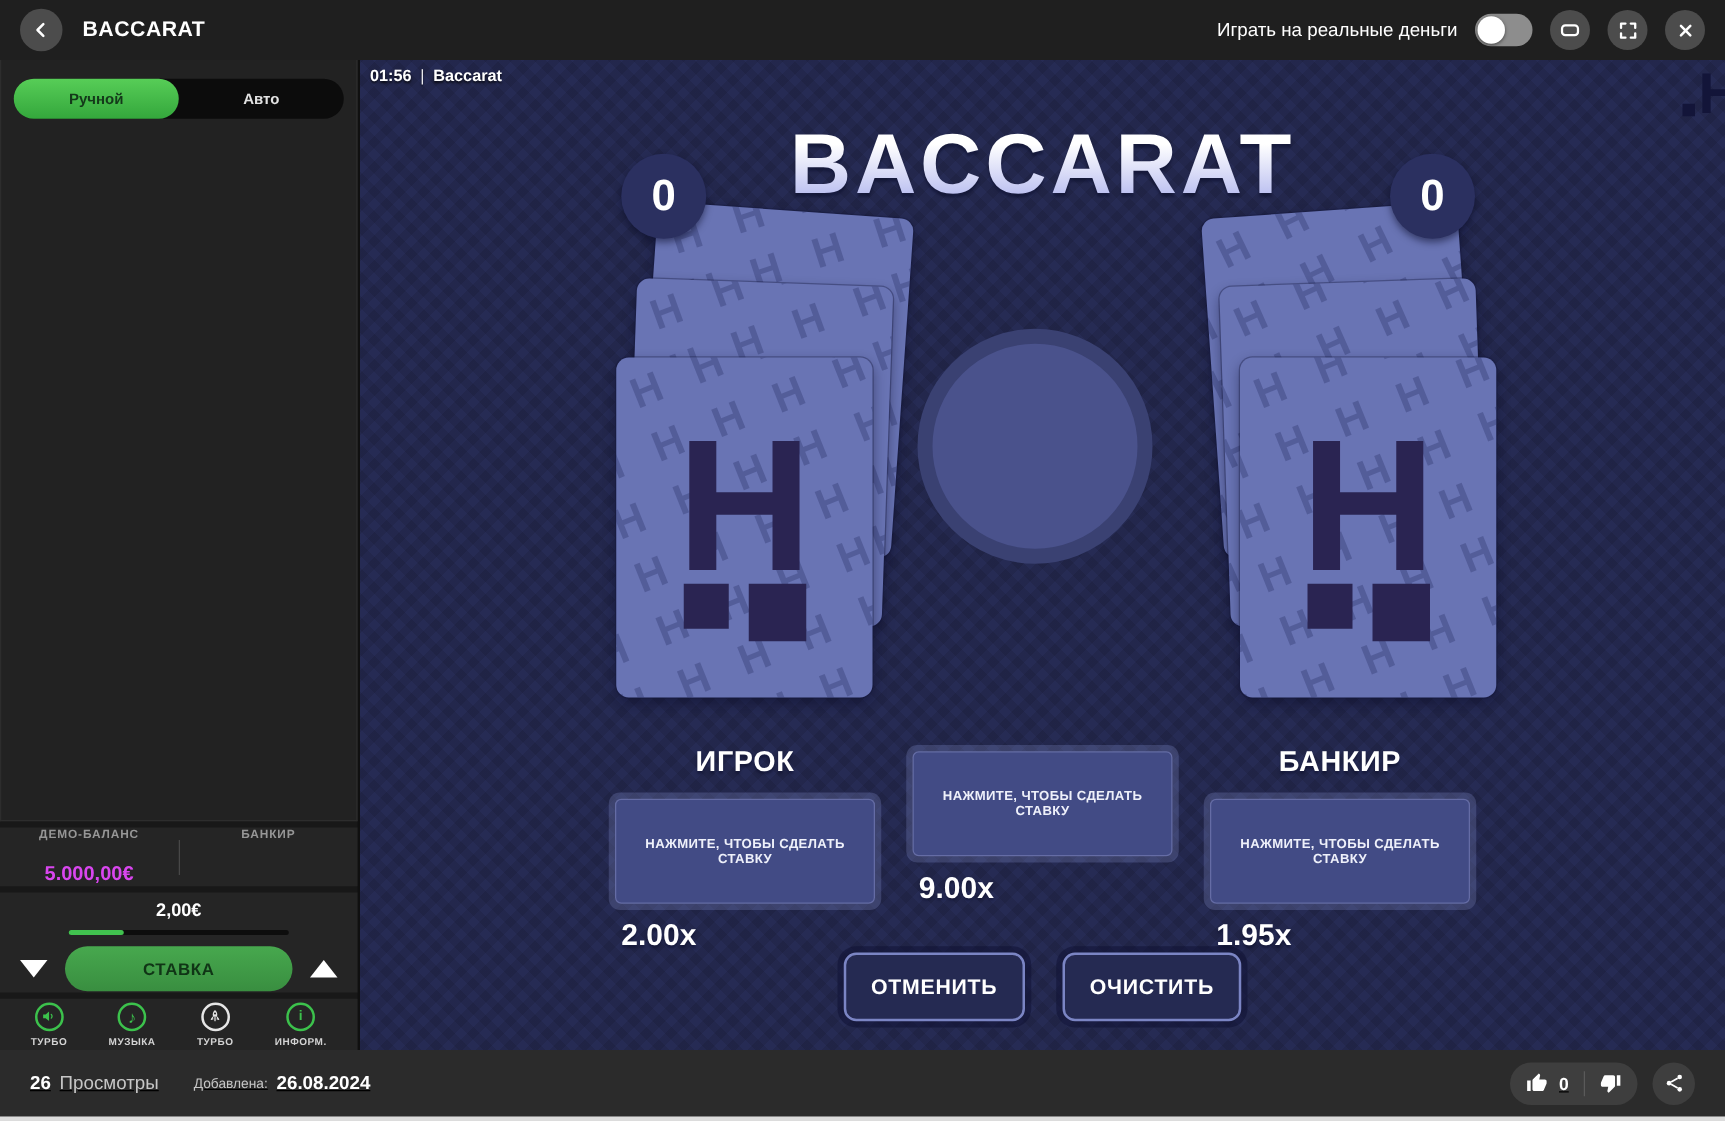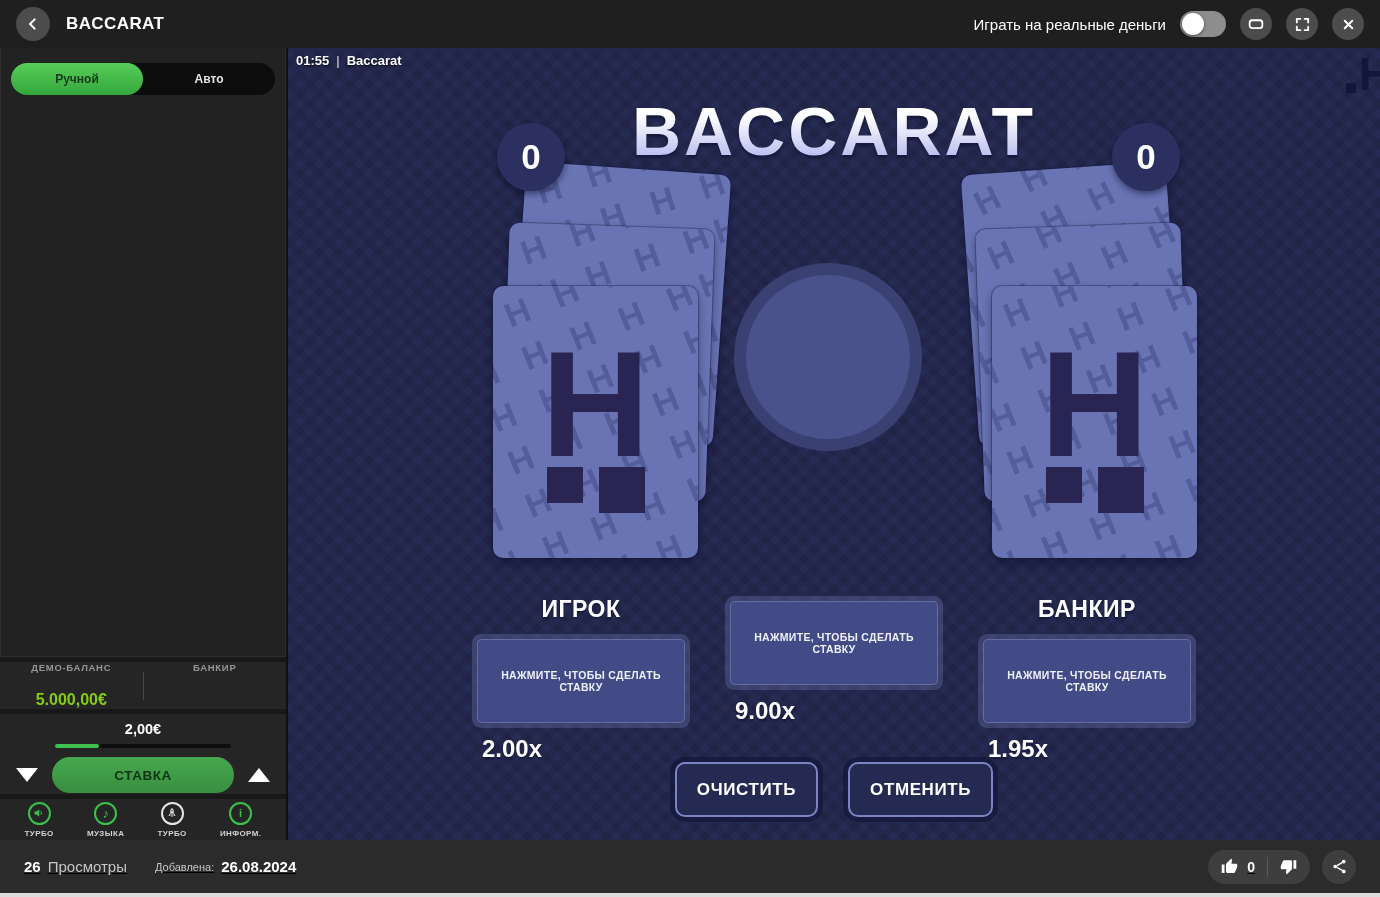--- a/index.html
+++ b/index.html
@@ -20,21 +20,21 @@
   .sidebar { position:absolute; left:0; top:48px; width:286px; height:792px; background:#181818; display:flex; flex-direction:column; }
   .side-main { background:#222; flex:0 0 609px; border:1px solid #2d2d2d; border-top:none; }
   .tabswrap { margin:15px 10px; height:32px; background:#0c0c0c; border-radius:16px; display:flex; }
   .tab { flex:1; display:flex; align-items:center; justify-content:center; font-size:12px; font-weight:700; color:#e3e3e3; border-radius:16px; cursor:pointer; }
   .tab.active { background:linear-gradient(#57cd57,#34a73c); color:#14391a; }
 
   .side-balance { background:#252525; height:47px; margin-top:5px; display:flex; align-items:center; }
   .bal-col { flex:1; text-align:center; }
   .bal-divider { width:1px; height:28px; background:#474747; }
   .bal-label { font-size:9.5px; font-weight:700; color:#969696; letter-spacing:.7px; }
-  .bal-value { font-size:16px; font-weight:700; color:#84cc16; margin-top:18px; min-height:18px; }
+  .bal-value { font-size:16px; font-weight:700; color:#d946ef; margin-top:18px; min-height:18px; }
 
   .side-bet { background:#252525; height:80px; margin-top:5px; padding-top:7px; }
   .bet-amount { text-align:center; color:#fff; font-weight:700; font-size:14.5px; }
   .bet-slider { margin:7px auto 9px; width:176px; height:4px; background:#0d0d0d; border-radius:2px; position:relative; cursor:pointer; }
   .bet-slider-fill { position:absolute; left:0; top:0; height:100%; width:25%; background:#41c24f; border-radius:2px; }
   .bet-row { display:flex; align-items:center; padding:0 16px; gap:14px; }
   .arrow-down { width:0; height:0; border-left:11px solid transparent; border-right:11px solid transparent; border-top:14px solid #fff; cursor:pointer; }
   .arrow-up { width:0; height:0; border-left:11px solid transparent; border-right:11px solid transparent; border-bottom:14px solid #fff; cursor:pointer; }
   .stake-btn { flex:1; height:36px; border-radius:18px; background:linear-gradient(#47a84e,#398e40); color:#103516; font-weight:700; font-size:13.5px; letter-spacing:.5px; display:flex; align-items:center; justify-content:center; cursor:pointer; }
 
@@ -83,21 +83,21 @@
   .card-logo { position:absolute; inset:0; display:flex; flex-direction:column; align-items:center; justify-content:center; padding-top:14px; }
   .logo-h { font-size:150px; font-weight:900; color:#2a2452; line-height:.78; }
   .logo-squares { display:flex; gap:16px; margin-top:4px; align-items:flex-start; }
   .sq1 { width:36px; height:36px; background:#2a2452; }
   .sq2 { width:46px; height:46px; background:#2a2452; }
 
   .badge { position:absolute; width:68px; height:68px; border-radius:50%; background:#2b3060; color:#fff; font-weight:900; font-size:35px; display:flex; align-items:center; justify-content:center; z-index:6; box-shadow:0 3px 6px rgba(8,10,35,.5); }
   .badge-left { left:209px; top:75px; }
   .badge-right { left:824px; top:75px; }
 
-  .bets { position:absolute; top:548px; left:0; width:100%; display:flex; justify-content:center; gap:35px; z-index:4; }
+  .bets { position:absolute; top:548px; left:0; width:100%; display:flex; justify-content:center; gap:20px; z-index:4; }
   .bet-col { width:218px; display:flex; flex-direction:column; }
   .bet-name { text-align:center; color:#fff; font-weight:800; font-size:23px; margin-bottom:11px; letter-spacing:.5px; text-shadow:0 2px 2px rgba(10,12,40,.5); }
   .bet-box { height:94px; border-radius:9px; background:rgba(130,140,200,.28); padding:5px; cursor:pointer; }
   .bet-box-inner { width:100%; height:100%; border-radius:5px; background:#424b85; border:1px solid rgba(165,173,225,.35); display:flex; align-items:center; justify-content:center; }
   .bet-hint { font-size:10.5px; font-weight:700; color:#eef0fa; letter-spacing:.3px; text-align:center; padding:0 8px; }
   .bet-mult { margin-top:7px; color:#fff; font-weight:800; font-size:24px; padding-left:10px; text-shadow:0 2px 2px rgba(10,12,40,.5); }
 
   .actions { position:absolute; top:714px; left:0; width:100%; display:flex; justify-content:center; gap:30px; z-index:4; }
   .action-btn { min-width:138px; height:55px; padding:0 20px; border-radius:10px; background:#252a52; border:2px solid #7b85c4; box-shadow:0 0 0 5px rgba(16,19,52,.55); color:#fff; font-weight:800; font-size:17px; letter-spacing:.6px; display:flex; align-items:center; justify-content:center; cursor:pointer; }
 
@@ -212,21 +212,21 @@
         <span class="ctrl-glyph small">i</span>
       </div>
       <div class="ctrl-label">ИНФОРМ.</div>
     </div>
   </div>
 </aside>
 
 <main class="game">
 
   <div class="clock-row">
-    <span class="clock-time">01:55</span>
+    <span class="clock-time">01:56</span>
     <span class="clock-sep">|</span>
     <span class="clock-name">Baccarat</span>
   </div>
 
   <div class="corner-logo">
     <div class="mini-h">H</div>
     <div class="mini-sq"></div>
   </div>
 
   <h1 class="game-title">BACCARAT</h1>
@@ -297,22 +297,22 @@
       <div class="bet-box">
         <div class="bet-box-inner">
             <div class="bet-hint">НАЖМИТЕ, ЧТОБЫ СДЕЛАТЬ СТАВКУ</div>
           </div>
       </div>
       <div class="bet-mult">1.95x</div>
     </div>
   </div>
 
   <div class="actions">
+    <div class="action-btn">ОТМЕНИТЬ</div>
     <div class="action-btn">ОЧИСТИТЬ</div>
-    <div class="action-btn">ОТМЕНИТЬ</div>
   </div>
 </main>
 
 <footer class="footer">
   <span class="views-num">26</span>
   <span class="views-label">Просмотры</span>
   <span class="added-label">Добавлена:</span>
   <span class="added-date">26.08.2024</span>
 
   <div class="footer-right">

